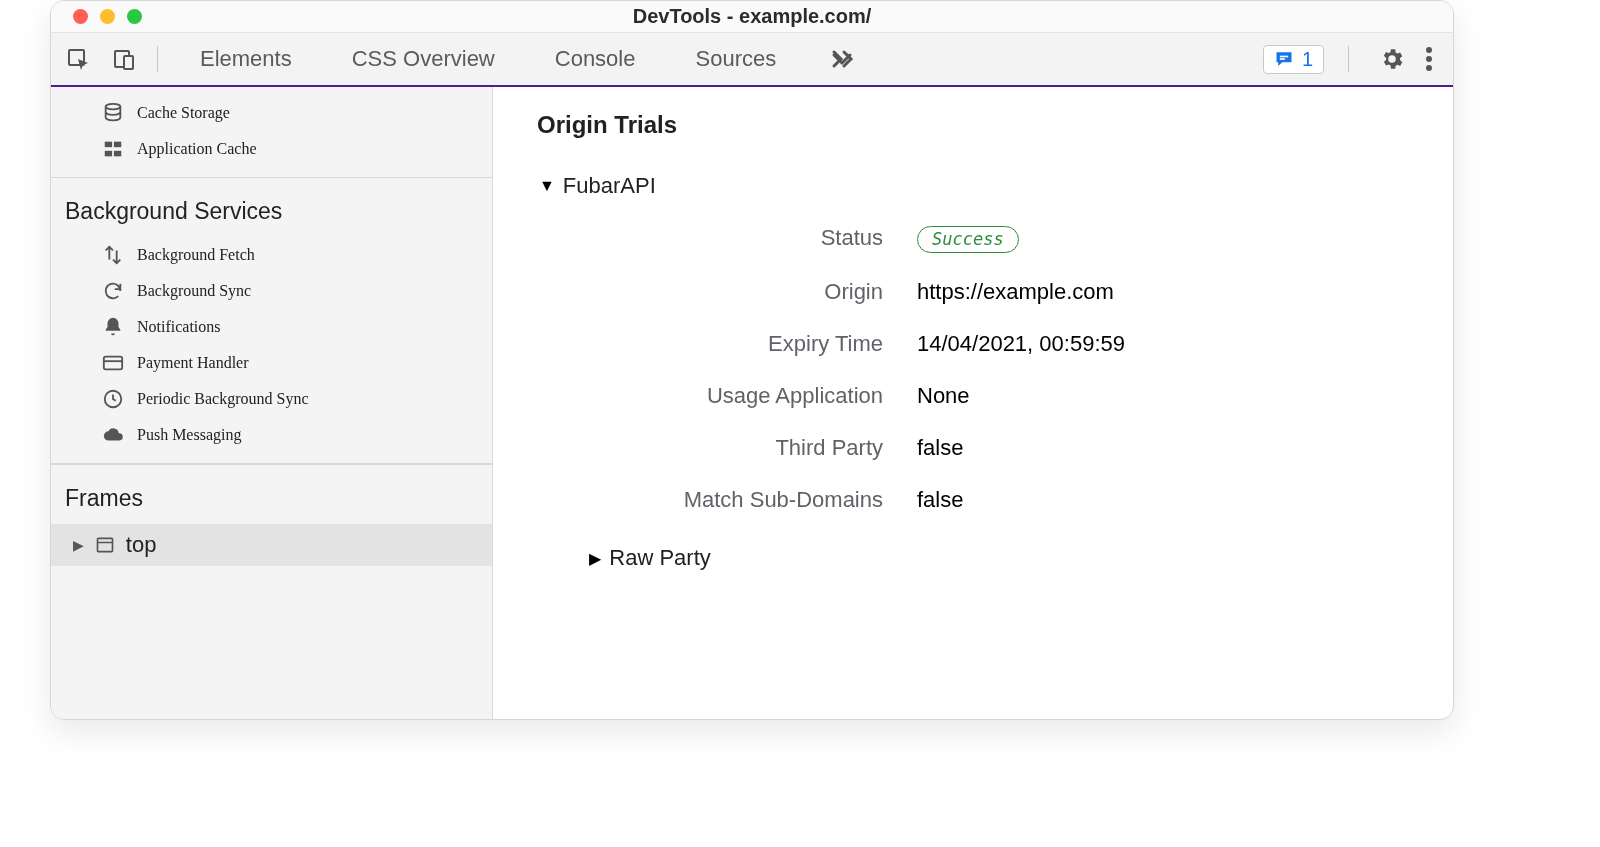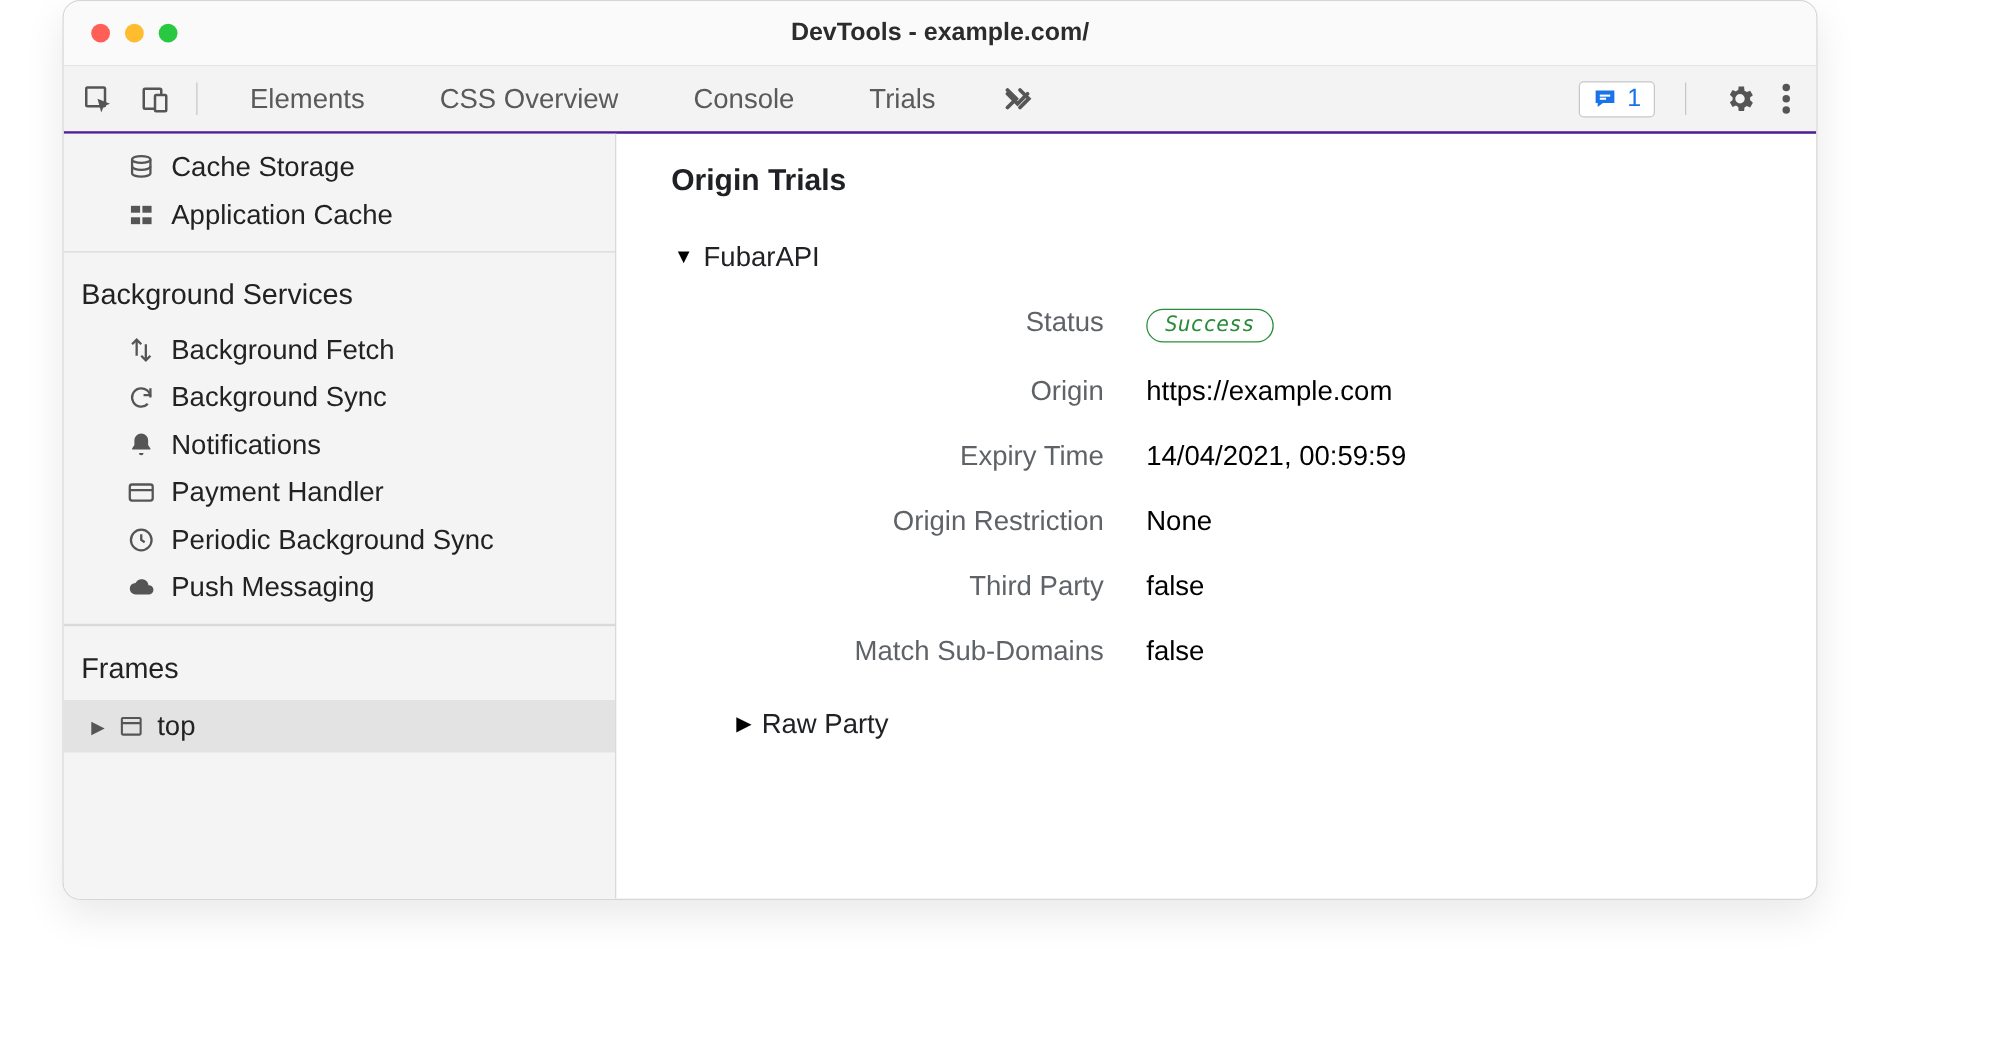--- a/index.html
+++ b/index.html
@@ -14,21 +14,21 @@
     left: 50px; top: 0;
     width: 1404px; height: 720px;
     background: #fff;
     border: 1px solid #d6d6d6;
     border-radius: 14px;
     box-shadow: 0 12px 32px rgba(0,0,0,0.09);
     overflow: hidden;
     display: flex; flex-direction: column;
   }
   .titlebar {
-    height: 52px;
+    height: 32px;
     display: flex; align-items: center;
     position: relative;
     border-bottom: 1px solid #e3e3e3;
     background: #fafafa;
   }
   .traffic { display: flex; gap: 12px; padding-left: 22px; }
   .dot { width: 15px; height:15px; border-radius:50%; }
   .dot.red { background:#ff5f57; }
   .dot.yellow { background:#febc2e; }
   .dot.green { background:#28c840; }
@@ -72,21 +72,21 @@
     overflow:hidden;
   }
   .sidebar-group { padding:8px 0 10px 0; border-bottom:1px solid #d9d9d9; }
   .sidebar-group:last-of-type{border-bottom:none;}
   .group-title { padding:12px 14px 12px 14px; color:#222; font-size:23px;}
   .tree-item {
     display:flex; align-items:center; gap:12px;
     padding:6px 10px 6px 48px; cursor:pointer;
   }
   .tree-item .ic { width:24px; height:24px; flex:0 0 24px; color:#555; display:flex; align-items:center; justify-content:center;}
-  .tree-item span.label { font-size:22px; }
+  .tree-item span.label { font-size:16px;font-family:Liberation Serif, serif; }
   .tree-item.lvl1 { padding-left: 50px;}
   .frames-section { border-top:1px solid #d9d9d9; }
   .frame-row {
     display:flex; align-items:center; gap:10px;
     padding:8px 10px 8px 22px; background:#e3e3e3;
     cursor:pointer;
   }
   .frame-row .tri { font-size:14px; color:#555; }
   .frame-row .ic { width:22px; height:22px; color:#555; display:flex;align-items:center;justify-content:center;}
   .main {
@@ -140,21 +140,21 @@
           <rect x="3" y="4" width="14" height="16" rx="1"></rect>
           <rect x="12" y="9" width="9" height="13" rx="1" fill="#f3f3f3"></rect>
         </svg>
       </div>
       <div class="vline"></div>
     </div>
     <div class="tabs">
       <div class="tab">Elements</div>
       <div class="tab">CSS Overview</div>
       <div class="tab">Console</div>
-      <div class="tab">Trials</div>
+      <div class="tab">Sources</div>
       <div class="more-tabs">
         <svg width="24" height="16" viewBox="0 0 24 16" fill="none" stroke="#555" stroke-width="3" stroke-linecap="round">
           <path d="M4 4 L12 12 L20 4"></path>
           <path d="M4 4 L12 12 L20 4" transform="rotate(-90 12 8) translate(0 -1)" opacity="0"></path>
         </svg>
 
         <svg width="28" height="20" viewBox="0 0 28 20" fill="none" stroke="#555" stroke-width="3" stroke-linecap="round" style="margin-left:-24px">
           <path d="M4 3 L11 10 L4 17"></path>
           <path d="M14 3 L21 10 L14 17"></path>
         </svg>
@@ -299,21 +299,21 @@
         <div class="v">
           <span class="pill">Success</span>
         </div>
 
         <div class="k">Origin</div>
         <div class="v">https://example.com</div>
 
         <div class="k">Expiry Time</div>
         <div class="v">14/04/2021, 00:59:59</div>
 
-        <div class="k">Origin Restriction</div>
+        <div class="k">Usage Application</div>
         <div class="v">None</div>
 
         <div class="k">Third Party</div>
         <div class="v">false</div>
 
         <div class="k">Match Sub-Domains</div>
         <div class="v">false</div>
       </div>
 
       <div class="treerow sub">

